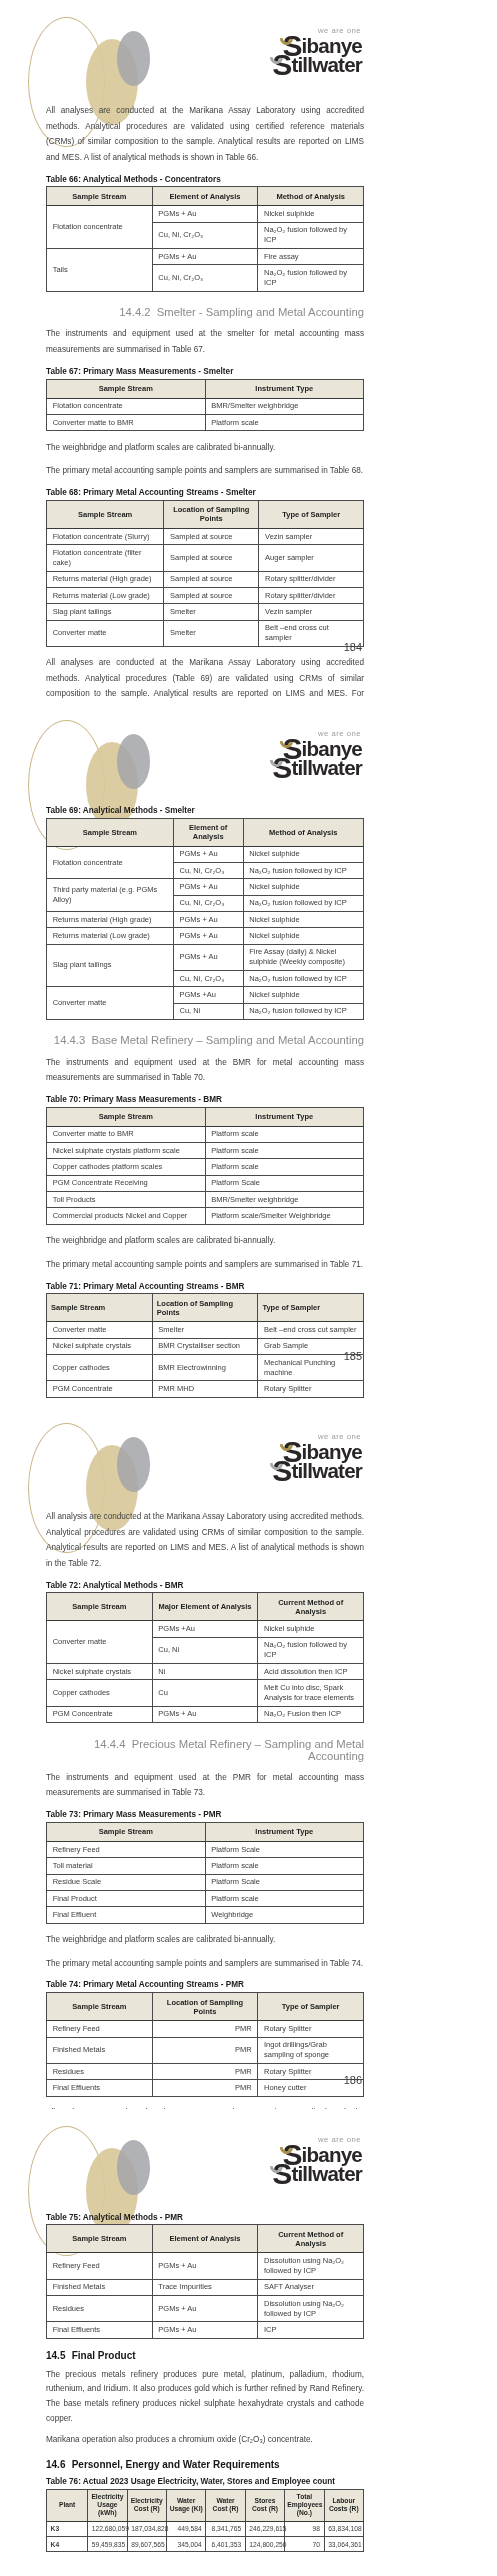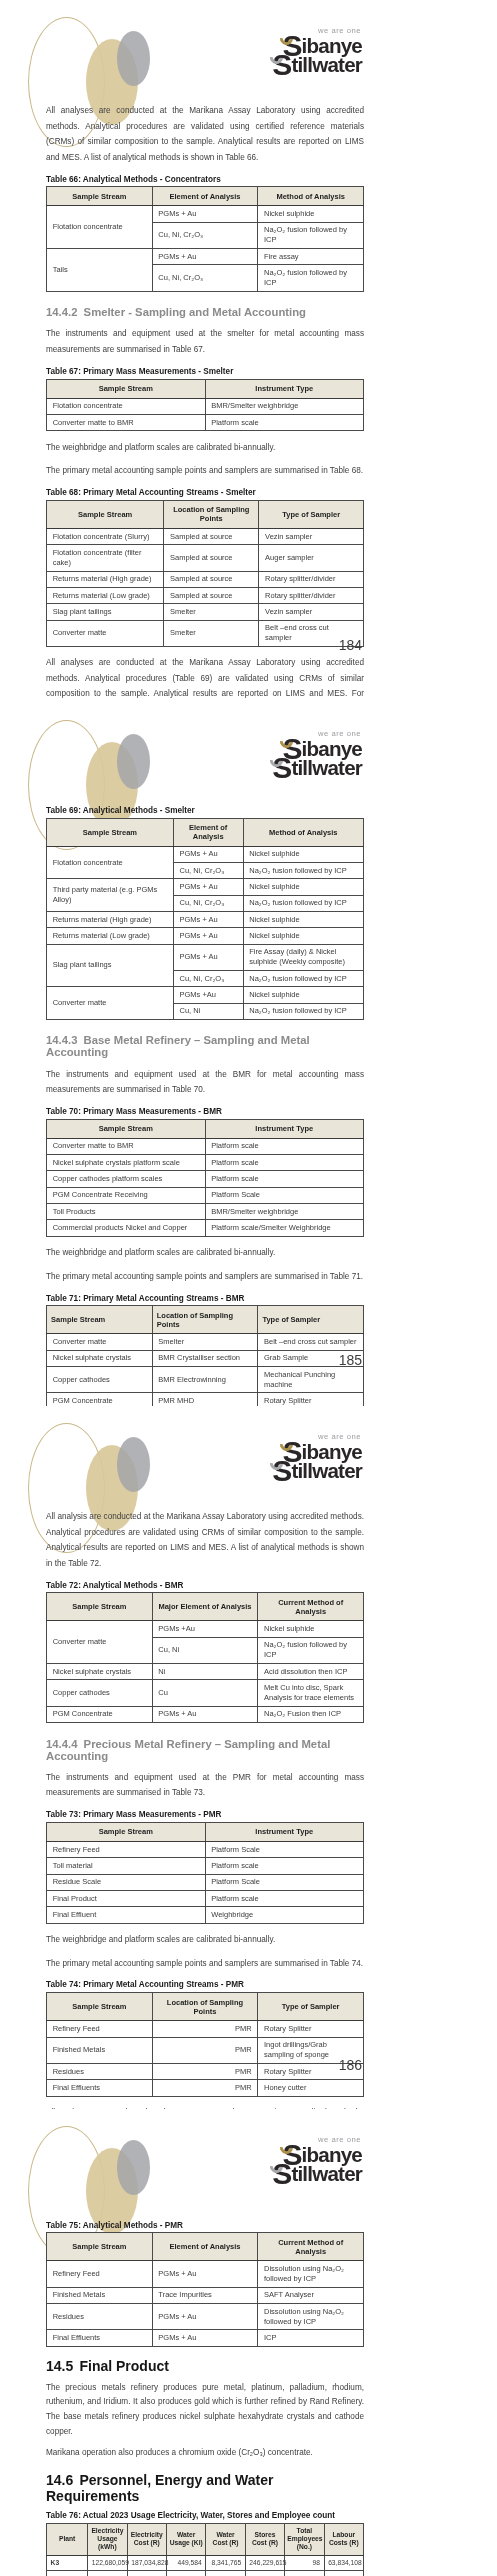--- a/index.html
+++ b/index.html
@@ -71,24 +71,24 @@
   }
   .s-gold{--s-accent:var(--logo-gold);}
   .s-gray{--s-accent:var(--logo-gray);}
 
   
   p.body{
     font-size:8.2px;line-height:1.9;text-align:justify;color:#404040;margin:8.2px 0;
   }
   p.body.first{margin-top:0;}
   h3.sec{
-    font-size:11.3px;color:var(--gray-head);font-weight:bold;margin:14.4px 0 4.1px;letter-spacing:0;
+    font-size:11.3px;color:var(--gray-head);font-weight:normal;margin:14.4px 0 4.1px;letter-spacing:0;text-align:right;
   }
   h2.sec{
-    font-size:14px;color:var(--black-head);font-weight:bold;margin:13.4px 0 4.1px;
+    font-size:10px;color:var(--black-head);font-weight:bold;margin:13.4px 0 4.1px;
   }
   .sec .num{margin-right:6.2px;}
   .tbl-title{
     font-size:8.2px;font-weight:bold;color:#1b1b1b;margin:9.3px 0 2.6px;
   }
 
   
   table.doc{
     width:100%;border-collapse:collapse;table-layout:fixed;
     border:1px solid var(--outer-border);
@@ -116,25 +116,25 @@
   table.t76 td{font-size:6.7px;padding:2.6px 3.6px;text-align:right;}
   table.t76 td:first-child{text-align:left;font-weight:bold;}
   table.t76 th:nth-child(1){width:13%;}
 
   
   .page4 p.body{line-height:1.78;margin:6.7px 0;}
   .page4 h2.sec{margin:11.3px 0 3.6px;}
   .page4 .tbl-title{margin:7.7px 0 2.1px;}
 
   .pageno{
-    position:absolute;right:31px;font-size:14px;color:#3d3d3d;
+    position:absolute;right:31px;font-size:11px;color:#3d3d3d;
   }
   .page1 .pageno{bottom:50px;}
-  .page2 .pageno{bottom:38px;}
-  .page3 .pageno{bottom:36px;padding-left:48px;}
+  .page2 .pageno{bottom:44px;}
+  .page3 .pageno{bottom:23px;padding-left:48px;}
 </style>
 </head>
 <body>
 
 <div class="page page1">
   <div class="deco">
     <div class="e1"></div>
       <div class="e2"></div>
       <div class="e3"></div>
   </div>
@@ -516,21 +516,21 @@
     <div class="e1"></div>
       <div class="e2"></div>
       <div class="e3"></div>
   </div>
   <div class="logo">
     <div class="tagline">we are one</div>
     <div class="logo-line"><span class="big-s s-gold">S</span><span>ibanye</span></div>
     <div class="logo-line"><span class="big-s s-gray">S</span><span>tillwater</span></div>
   </div>
   <div class="content">
-    <div class="tbl-title" style="margin-top:12px">Table 75: Analytical Methods - PMR</div>
+    <div class="tbl-title" style="margin-top:4px">Table 75: Analytical Methods - PMR</div>
     <table class="doc t75">
         <thead>
           <tr>
             <th>Sample Stream</th>
             <th>Element of Analysis</th>
             <th>Current Method of Analysis</th>
           </tr>
         </thead>
         <tbody>
           <tr>

